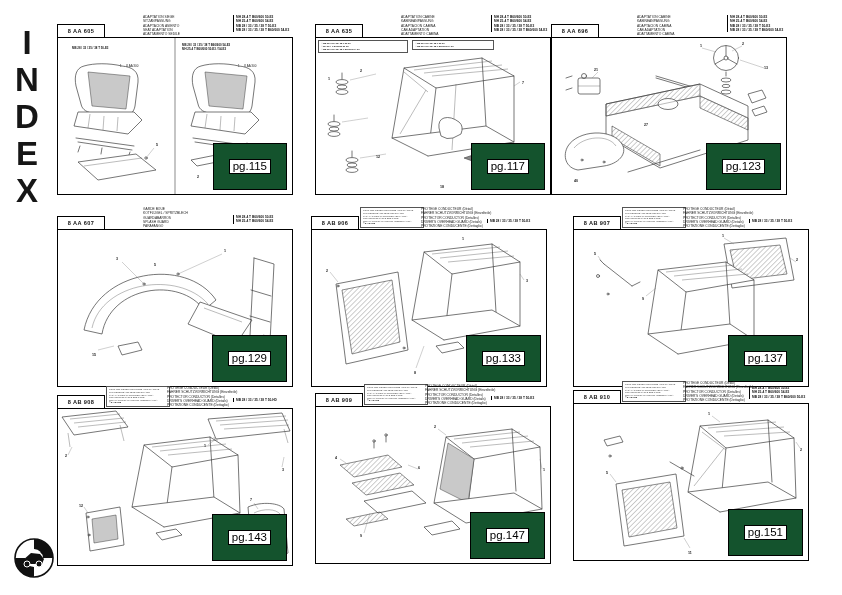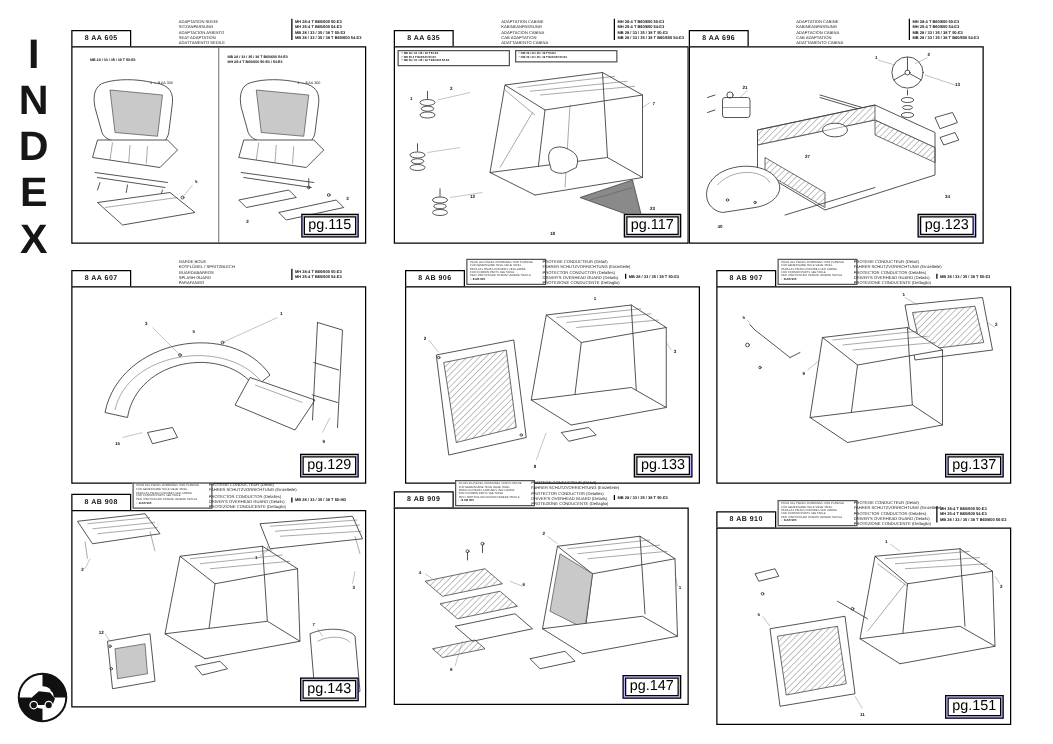--- a/index.html
+++ b/index.html
@@ -23,21 +23,21 @@
   .rect{position:absolute;left:0;top:23px;width:234px;height:156px;border:1px solid #000;background:#fff;}
   svg.diag{position:absolute;left:0;top:0;}
   svg.diag .ln{stroke:#3c3c3c;stroke-width:.7;fill:none;stroke-linejoin:round;stroke-linecap:round;}
   svg.diag .th{stroke:#555;stroke-width:.4;fill:none;}
   svg.diag .ld{stroke:#777;stroke-width:.35;fill:none;}
   svg.diag .fw{fill:#fff;stroke:#3c3c3c;stroke-width:.7;stroke-linejoin:round;}
   svg.diag .fg{fill:#c9c9c9;stroke:#3c3c3c;stroke-width:.5;}
   svg.diag .fh{fill:url(#h1);stroke:#3c3c3c;stroke-width:.6;}
   svg.diag .fd{fill:#8a8a8a;stroke:#3c3c3c;stroke-width:.6;}
   svg.diag text{stroke:none;fill:#222;font:700 3.6px "Liberation Sans",sans-serif;}
-  .pgbox{position:absolute;right:5px;bottom:4px;border:1px solid #000;padding:1px;background:#c4b5fd;}
+  .pgbox{position:absolute;right:5px;bottom:4px;border:1px solid #000;padding:15px;background:#14532d;}
   .pgin{border:1px solid #000;padding:0 3px 1px 3px;font-size:11.5px;color:#000;background:#fff;white-space:nowrap;}
   .optbox{position:absolute;border:0.5px solid #555;font-size:2.2px;line-height:2.9px;
           padding:1px 2px;font-weight:700;background:#fff;color:#222;}
   .ml{position:absolute;font-size:2.9px;font-weight:700;line-height:3.7px;color:#111;}
   .ref{position:absolute;font-size:3px;color:#222;}
   
   #logo{position:absolute;left:13px;top:537px;width:42px;height:42px;}
 </style>
 </head>
 <body>
@@ -296,21 +296,21 @@
         <text x="200" y="124">9</text>
         <text x="34" y="126">15</text>
         <text x="96" y="36">5</text>
       </svg>
       <div class="pgbox">
         <div class="pgin">pg.129</div>
       </div>
     </div>
   </div>
 
-  <div class="panel" style="left:324px;top:206px">
+  <div class="panel" style="left:311px;top:206px">
     <div class="codebox">8 AB 906</div>
     <div class="notebox">
       <div>
           <div>POUR LES PIECES COMMUNES VOIR PLANCHE</div>
           <div>FÜR GEMEINSAME TEILE SIEHE TAFEL</div>
           <div>PARA LAS PIEZAS COMUNES VER LAMINA</div>
           <div>FOR COMMON PARTS SEE TABLE</div>
           <div>PER I PARTICOLARI COMUNI VEDERE TAVOLA</div>
         </div>
       <div class="notecode">□ 8 AB 905</div>
@@ -516,21 +516,21 @@
         <text x="44" y="130">9</text>
         <text x="227" y="64">1</text>
         <text x="118" y="21">2</text>
       </svg>
       <div class="pgbox">
         <div class="pgin">pg.147</div>
       </div>
     </div>
   </div>
 
-  <div class="panel" style="left:573px;top:399px">
+  <div class="panel" style="left:573px;top:380px">
     <div class="codebox">8 AB 910</div>
     <div class="notebox">
       <div>
           <div>POUR LES PIECES COMMUNES VOIR PLANCHE</div>
           <div>FÜR GEMEINSAME TEILE SIEHE TAFEL</div>
           <div>PARA LAS PIEZAS COMUNES VER LAMINA</div>
           <div>FOR COMMON PARTS SEE TABLE</div>
           <div>PER I PARTICOLARI COMUNI VEDERE TAVOLA</div>
         </div>
       <div class="notecode">□ 8 AB 905</div>

